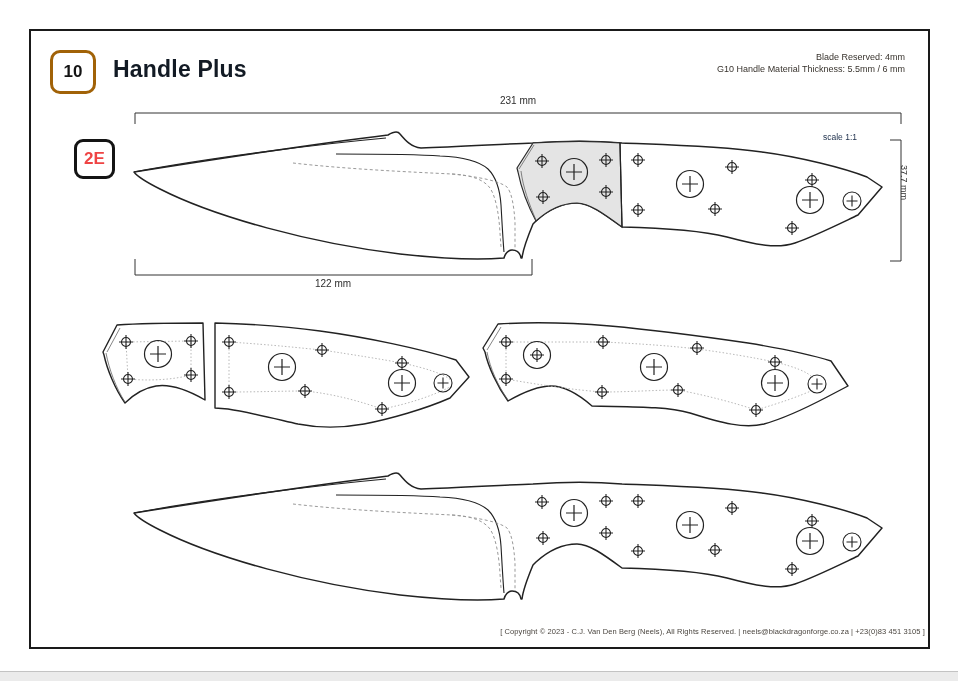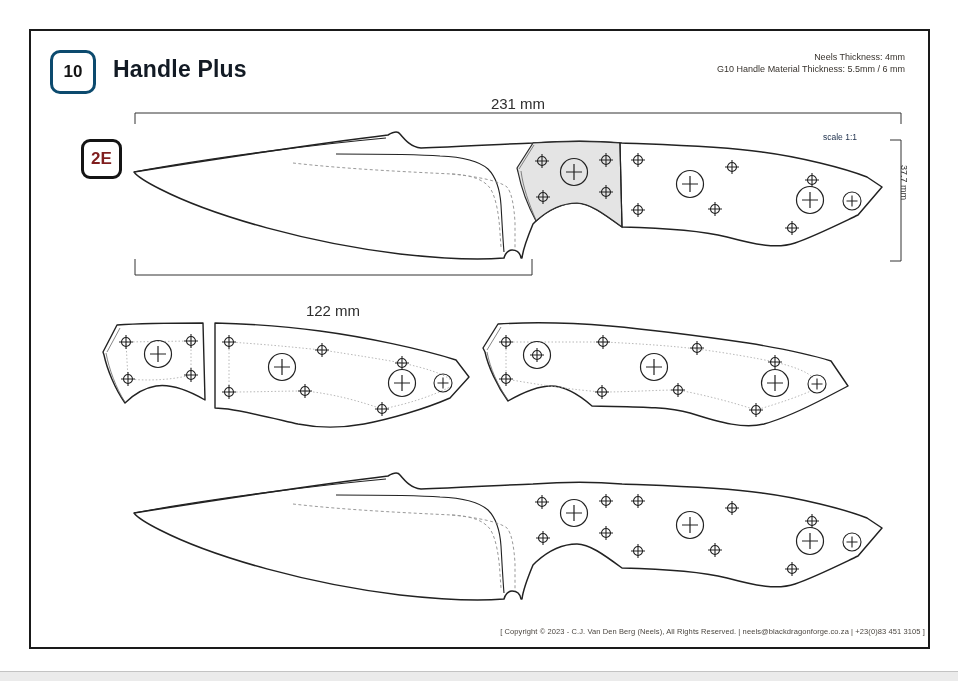--- a/index.html
+++ b/index.html
@@ -1,45 +1,45 @@
 <!DOCTYPE html>
 <html><head>
 <meta charset="utf-8">
 <style>
   html,body{margin:0;padding:0;width:958px;height:681px;background:#ffffff;overflow:hidden;
     font-family:"Liberation Sans","DejaVu Sans",sans-serif;}
   .abs{position:absolute;}
   #sheet{left:29px;top:29px;width:897px;height:616px;border:2px solid #1a1a1a;background:#fff;}
-  #badge-10{left:50px;top:50px;width:40px;height:38px;border:3px solid #0c4a6e;border-radius:10px;
+  #badge-10{left:50px;top:50px;width:40px;height:38px;border:3px solid #a16207;border-radius:10px;
     display:flex;align-items:center;justify-content:center;font-weight:bold;font-size:17px;color:#141414;background:#fff;}
   #page-title{left:113px;top:56px;font-weight:bold;font-size:23px;color:#121a24;letter-spacing:.2px;}
   #specs{right:53px;top:51px;text-align:right;font-size:9px;line-height:12px;color:#38332d;}
-  #badge-2e{left:81px;top:139px;width:35px;height:34px;border:3px solid #141414;border-radius:9px;
-    display:flex;align-items:center;justify-content:center;font-weight:bold;font-size:17px;color:#7f1d1d;background:#fff;}
-  .dimlabel{font-size:15px;color:#2e2e2e;}
+  #badge-2e{left:74px;top:139px;width:35px;height:34px;border:3px solid #141414;border-radius:9px;
+    display:flex;align-items:center;justify-content:center;font-weight:bold;font-size:17px;color:#ef4444;background:#fff;}
+  .dimlabel{font-size:10px;color:#2e2e2e;}
   #dim-overall{left:468px;top:95px;width:100px;text-align:center;}
-  #dim-blade{left:283px;top:278px;width:100px;text-align:center;margin-top:24px;}
+  #dim-blade{left:283px;top:278px;width:100px;text-align:center;}
   #dim-height{left:899px;top:165px;height:80px;writing-mode:vertical-rl;font-size:9px;color:#2e2e2e;}
   #scale-label{left:823px;top:132px;width:80px;text-align:left;font-size:8.5px;color:#1c2e4a;}
   #footer{right:33px;top:627px;font-size:7.5px;color:#4a453f;letter-spacing:.1px;}
   #bottom-strip{left:0;top:671px;width:958px;height:10px;background:#ebebeb;border-top:1.5px solid #c3c3c3;}
   svg{position:absolute;left:0;top:0;}
 </style>
 </head>
 <body>
 
 <div id="sheet" class="abs"></div>
 
 <div id="badge-10" class="abs">
   <span>10</span>
 </div>
 <div id="page-title" class="abs">Handle Plus</div>
 
 <div id="specs" class="abs">
-  <div>Neels Thickness: 4mm</div>
+  <div>Blade Reserved: 4mm</div>
   <div>G10 Handle Material Thickness: 5.5mm / 6 mm</div>
 </div>
 
 <div id="badge-2e" class="abs">
   <span>2E</span>
 </div>
 
 <div id="dim-overall" class="abs dimlabel">231 mm</div>
 <div id="dim-blade" class="abs dimlabel">122 mm</div>
 <div id="dim-height" class="abs">37.7 mm</div>

